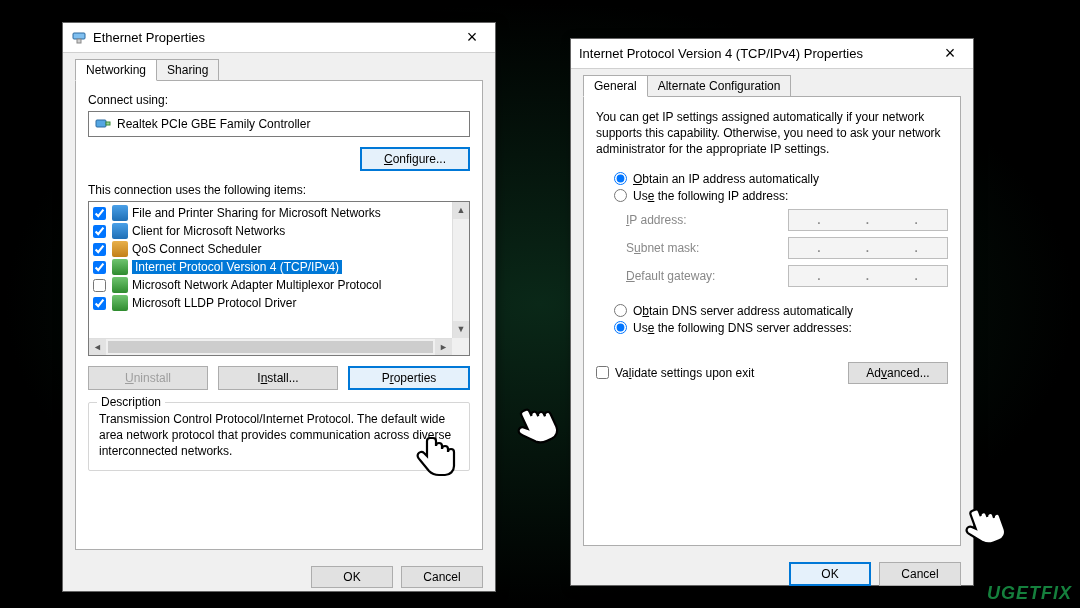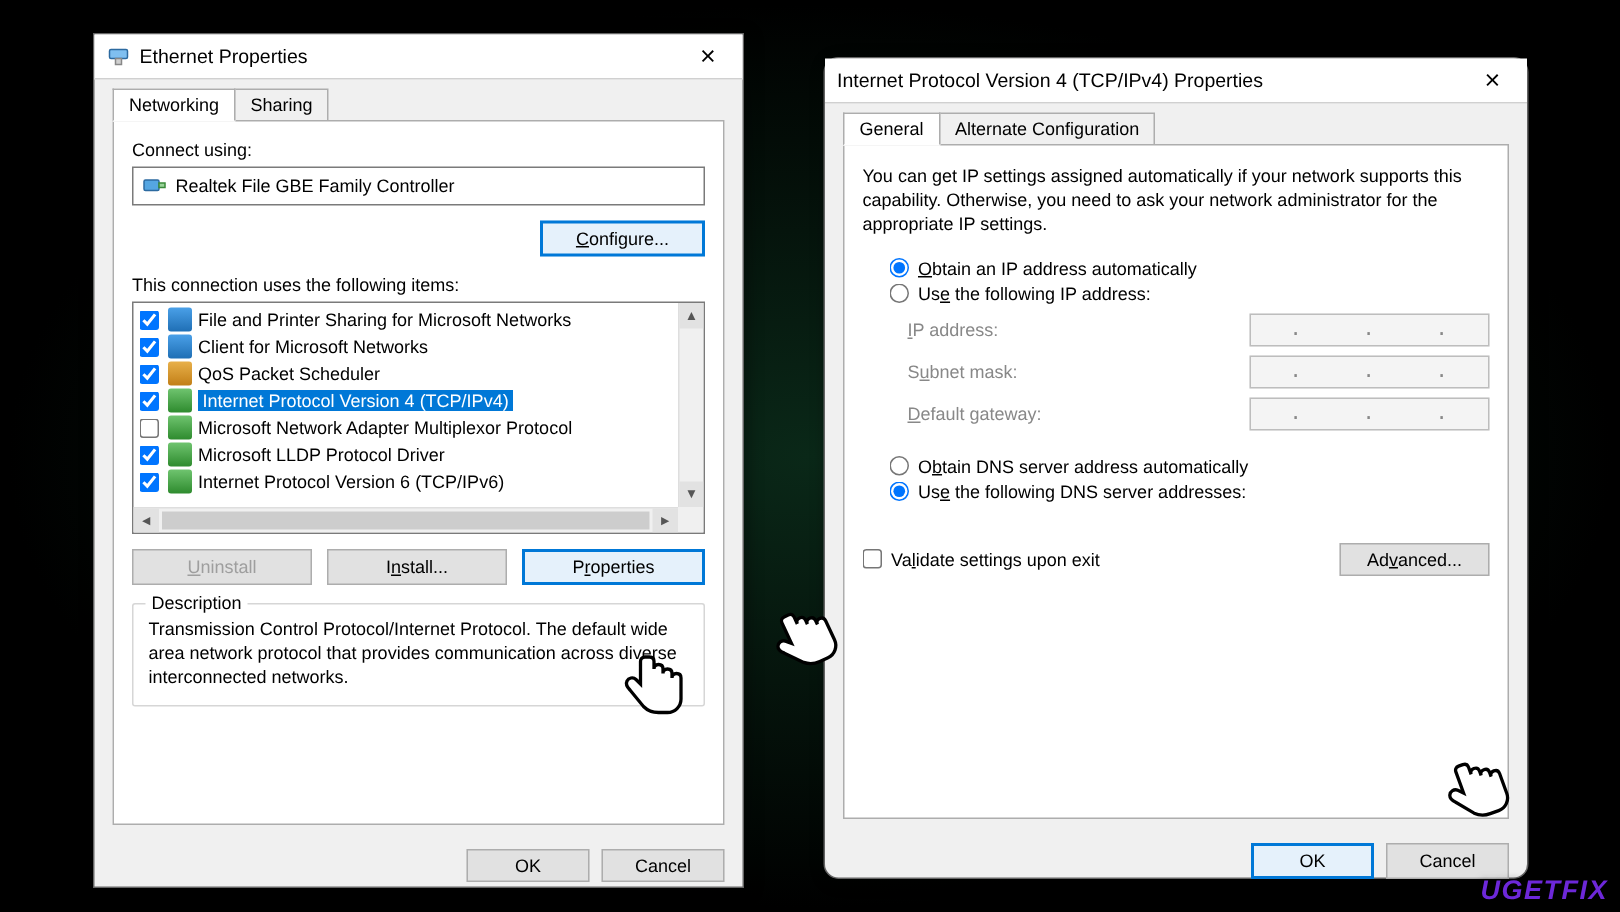--- a/index.html
+++ b/index.html
@@ -43,21 +43,21 @@
   .footer { display: flex; justify-content: flex-end; gap: 8px; padding: 8px 12px 12px; }
   .radio-row, .check-row { display: flex; align-items: center; gap: 6px; margin: 3px 0; font-size: 12px; }
   .radio-row input, .check-row input { margin: 0; }
   .indent { margin-left: 18px; }
   .field-grid { display: grid; grid-template-columns: 1fr 160px; gap: 6px 10px; align-items: center; margin-top: 6px; }
   .ipbox { border: 1px solid #7a7a7a; background: #fff; height: 22px; display: flex; align-items: center; justify-content: space-around; padding: 0 6px; font-family: Consolas, monospace; font-size: 13px; letter-spacing: 1px; }
   .ipbox.disabled { background: #f4f4f4; color: #888; border-color: #bdbdbd; }
   .dim { color: #888; }
   .ul-letter { text-decoration: underline; }
   .cursor { position: absolute; pointer-events: none; }
-  .watermark { position: absolute; right: 8px; bottom: 4px; color: #6d28d9; font-family: "Segoe UI", sans-serif; font-size: 18px; letter-spacing: 1px; font-style: italic; font-weight: 600; text-shadow: 0 0 6px rgba(0,0,0,.6); }
+  .watermark { position: absolute; right: 8px; bottom: 4px; color: #15803d; font-family: "Segoe UI", sans-serif; font-size: 18px; letter-spacing: 1px; font-style: italic; font-weight: 600; text-shadow: 0 0 6px rgba(0,0,0,.6); }
 </style>
 </head>
 <body>
 
 <div class="dialog" style="left:62px; top:22px; width:434px; height:570px;">
   <div class="titlebar">
     <div class="titlebar-left">
       <svg class="title-icon" viewBox="0 0 16 16">
           <rect x="2" y="3" width="12" height="6" rx="1" fill="#7fbff0" stroke="#2c6aa0"></rect>
           <rect x="6" y="9" width="4" height="4" fill="#d0d0d0" stroke="#888"></rect>
@@ -72,21 +72,21 @@
     <div class="tab">Sharing</div>
   </div>
 
   <div class="tab-body" style="height:470px;">
     <div class="label">Connect using:</div>
     <div class="inset-box">
       <svg width="16" height="16" viewBox="0 0 16 16">
           <rect x="1" y="4" width="10" height="7" rx="1" fill="#55a6e2" stroke="#2c6aa0"></rect>
           <rect x="11" y="6" width="4" height="3" fill="#9ad49a" stroke="#3a8a3a"></rect>
         </svg>
-      <span>Realtek File GBE Family Controller</span>
+      <span>Realtek PCIe GBE Family Controller</span>
     </div>
     <div class="row-right" style="margin-bottom:12px;">
       <button class="btn default" style="min-width:110px;"><span class="ul-letter">C</span><span>onfigure...</span></button>
     </div>
 
     <div class="label">This connection uses the following items:</div>
     <div class="listbox">
       <div class="list-inner" id="list1">
           <div class="listitem">
             <input type="checkbox" checked="" style="">
@@ -94,41 +94,36 @@
             <span>File and Printer Sharing for Microsoft Networks</span>
           </div>
           <div class="listitem">
             <input type="checkbox" checked="" style="">
             <span class="proticon client"></span>
             <span>Client for Microsoft Networks</span>
           </div>
           <div class="listitem">
             <input type="checkbox" checked="" style="">
             <span class="proticon qos"></span>
-            <span>QoS Packet Scheduler</span>
+            <span>QoS Connect Scheduler</span>
           </div>
           <div class="listitem">
             <input type="checkbox" checked="" style="">
             <span class="proticon ip4"></span>
             <span class="selected" style="padding: 0px 3px;">Internet Protocol Version 4 (TCP/IPv4)</span>
           </div>
           <div class="listitem">
             <input type="checkbox" style="">
             <span class="proticon ip4"></span>
             <span>Microsoft Network Adapter Multiplexor Protocol</span>
           </div>
           <div class="listitem">
             <input type="checkbox" checked="" style="">
             <span class="proticon ip4"></span>
             <span>Microsoft LLDP Protocol Driver</span>
-          </div>
-          <div class="listitem">
-            <input type="checkbox" checked="" style="">
-            <span class="proticon ip4"></span>
-            <span>Internet Protocol Version 6 (TCP/IPv6)</span>
           </div>
         </div>
       <div class="scroll-v">
         <div class="arr">▲</div>
         <div style="flex:1"></div>
         <div class="arr" style="position:absolute;bottom:0;width:100%;">▼</div>
       </div>
       <div class="scroll-h">
         <div class="arr">◄</div>
         <div class="thumb"></div>
@@ -148,21 +143,21 @@
       <div class="desc">Transmission Control Protocol/Internet Protocol. The default wide area network protocol that provides communication across diverse interconnected networks.</div>
     </div>
   </div>
 
   <div class="footer">
     <button class="btn" style="min-width:82px;">OK</button>
     <button class="btn" style="min-width:82px;">Cancel</button>
   </div>
 </div>
 
-<div class="dialog" style="left:549px; top:38px; width:470px; height:548px;border-radius:10px;">
+<div class="dialog" style="left:570px; top:38px; width:404px; height:548px;">
   <div class="titlebar">
     <span class="title">Internet Protocol Version 4 (TCP/IPv4) Properties</span>
     <div class="close">×</div>
   </div>
 
   <div class="tabs">
     <div class="tab active">General</div>
     <div class="tab">Alternate Configuration</div>
   </div>
 

